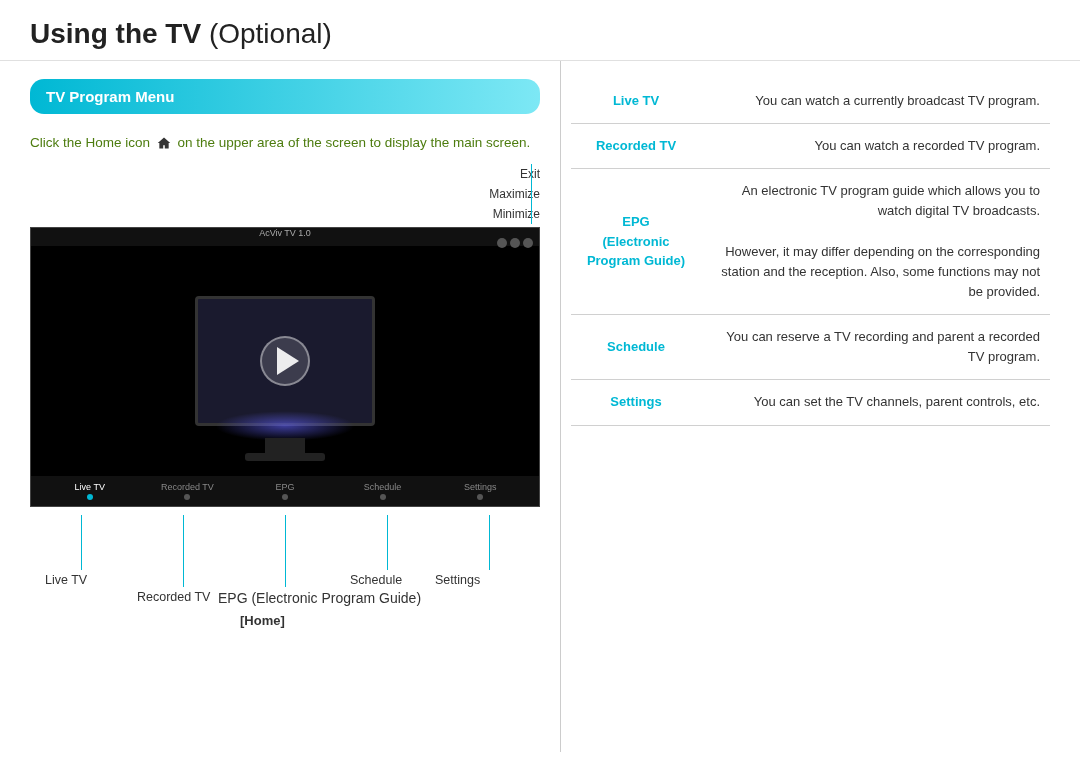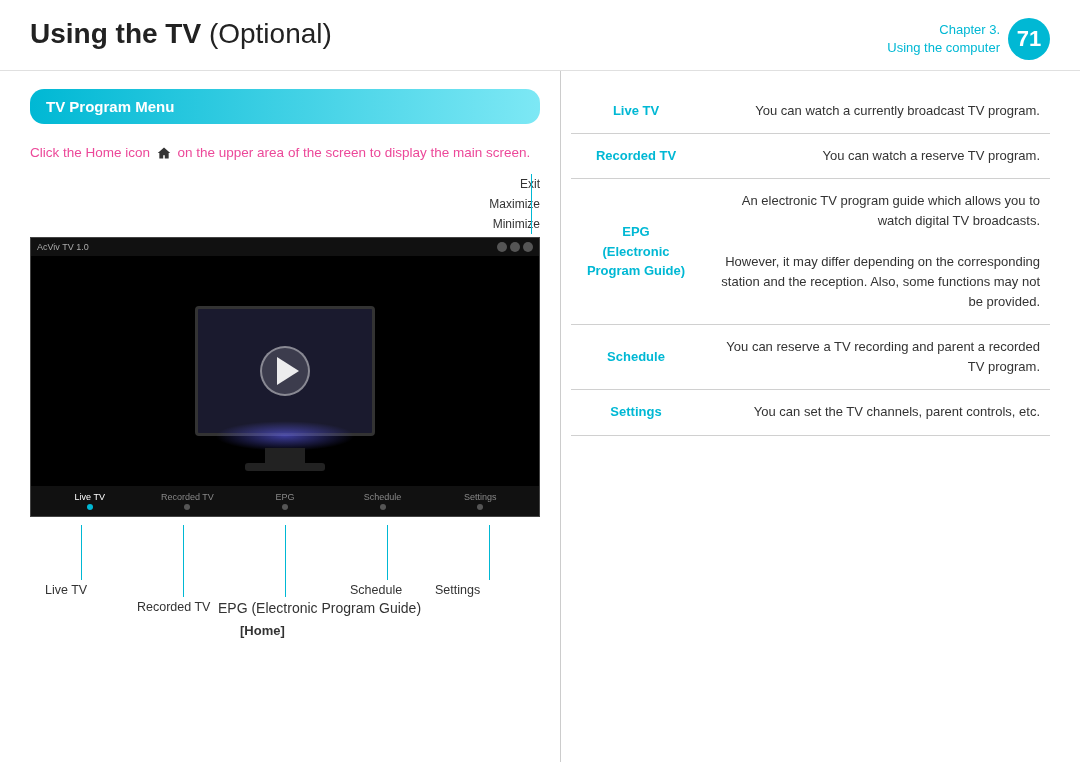--- a/index.html
+++ b/index.html
@@ -73,21 +73,21 @@
       color: #fff;
       font-weight: bold;
       font-size: 15px;
       padding: 9px 16px;
       margin-bottom: 18px;
       border-radius: 14px;
     }
 
     .intro-text {
       font-size: 13.5px;
-      color: #ec4899;
+      color: #4d7c0f;
       line-height: 1.6;
       margin-bottom: 10px;
     }
 
     
     .home-icon {
       display: inline-block;
       width: 16px;
       height: 14px;
       vertical-align: middle;
@@ -131,20 +131,21 @@
       overflow: hidden;
     }
     .tv-top-bar {
       background: #111;
       height: 18px;
       width: 100%;
       display: flex;
       align-items: center;
       padding: 0 6px;
       gap: 0;
+      flex-direction: column;
     }
     .tv-top-bar span {
       color: #aaa;
       font-size: 9px;
     }
     .tv-top-bar-dots {
       display: flex;
       gap: 3px;
       margin-left: auto;
     }
@@ -307,27 +308,20 @@
       border-bottom: 1px solid #d0d0d0;
     }
   </style>
 </head>
 <body>
 
 <div class="header">
   <h1 class="page-title">
     <strong>Using the TV</strong> <span style="font-weight:300;">(Optional)</span>
   </h1>
-  <div class="chapter-info">
-    <div class="chapter-text">
-      <div>Chapter 3.</div>
-      <div>Using the computer</div>
-    </div>
-    <div class="page-number">71</div>
-  </div>
 </div>
 
 <div class="main">
 
   <div class="left-col">
 
     <div class="section-header">TV Program Menu</div>
 
     <p class="intro-text">
       Click the Home icon
@@ -402,21 +396,21 @@
 
   <div class="right-col">
     <table class="info-table">
       <tbody>
         <tr>
           <td class="label-cell" style="color:#00b8d4; font-weight:bold;">Live TV</td>
           <td class="desc-cell">You can watch a currently broadcast TV program.</td>
         </tr>
         <tr>
           <td class="label-cell" style="color:#00b8d4; font-weight:bold;">Recorded TV</td>
-          <td class="desc-cell">You can watch a reserve TV program.</td>
+          <td class="desc-cell">You can watch a recorded TV program.</td>
         </tr>
         <tr>
           <td class="label-cell" style="color:#00b8d4; font-weight:bold; line-height:1.5;">EPG<br>(Electronic<br>Program Guide)</td>
           <td class="desc-cell">
             An electronic TV program guide which allows you to watch digital TV broadcasts.<br><br>
             However, it may differ depending on the corresponding station and the reception. Also, some functions may not be provided.
           </td>
         </tr>
         <tr>
           <td class="label-cell" style="color:#00b8d4; font-weight:bold;">Schedule</td>

